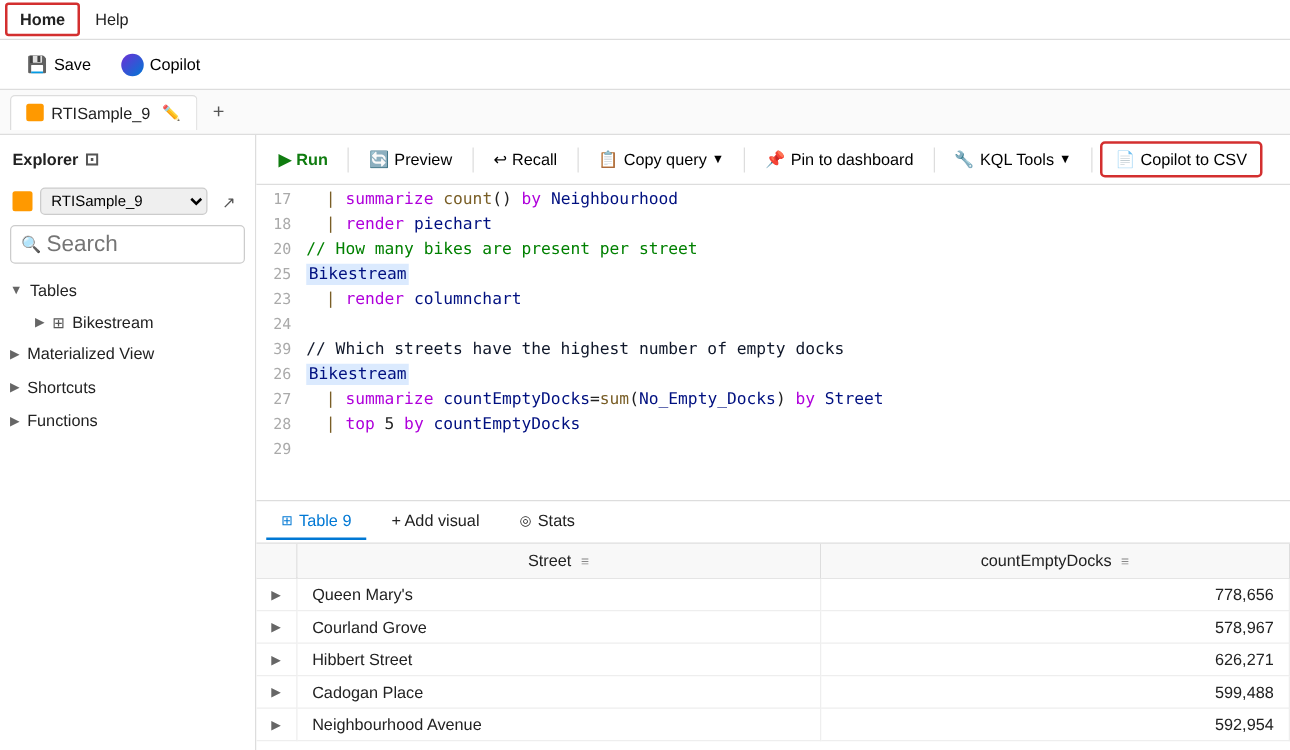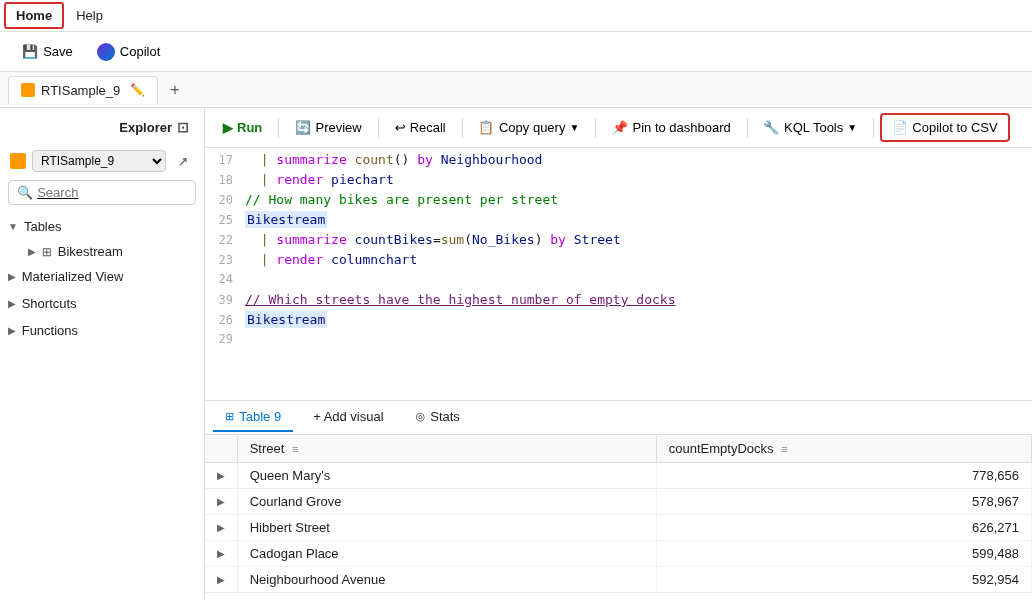--- a/index.html
+++ b/index.html
@@ -17,28 +17,28 @@
     
     .tab-bar { display: flex; align-items: center; height: 36px; border-bottom: 1px solid #ddd; padding: 0 8px; background: #fafafa; gap: 4px; }
     .tab { display: flex; align-items: center; gap: 6px; padding: 6px 12px; border-radius: 4px 4px 0 0; cursor: pointer; font-size: 13px; background: #fff; border: 1px solid #ddd; border-bottom: none; }
     .tab-new { padding: 4px 8px; cursor: pointer; border-radius: 4px; background: transparent; border: none; font-size: 16px; color: #555; }
 
     
     .main { display: flex; height: calc(600px - 32px - 40px - 36px); }
 
     
     .sidebar { width: 205px; min-width: 205px; border-right: 1px solid #ddd; display: flex; flex-direction: column; overflow: hidden; }
-    .sidebar-header { display: flex; align-items: center; justify-content: flex-end; padding: 8px 10px; font-weight: 600; font-size: 13px; }
+    .sidebar-header { display: flex; align-items: center; justify-content: flex-start; padding: 8px 10px; font-weight: 600; font-size: 13px; }
     .sidebar-header-icons { display: flex; gap: 4px; }
     .sidebar-header-icon { width: 22px; height: 22px; display: flex; align-items: center; justify-content: center; cursor: pointer; border-radius: 3px; font-size: 14px; color: #555; }
     .sidebar-db { display: flex; align-items: center; gap: 6px; padding: 4px 10px 8px; }
     .sidebar-db select { flex: 1; border: 1px solid #ccc; border-radius: 4px; padding: 3px 6px; font-size: 12px; }
     .sidebar-db-icon { width: 22px; height: 22px; display: flex; align-items: center; justify-content: center; cursor: pointer; border-radius: 3px; }
     .search-box { margin: 0 8px 8px; display: flex; align-items: center; border: 1px solid #ccc; border-radius: 4px; padding: 4px 8px; gap: 4px; }
-    .search-box input { border: none; outline: none; font-size: 13px; width: 100%; color: #000000; text-decoration: underline; }
+    .search-box input { border: none; outline: none; font-size: 18px; width: 100%; color: #6d28d9; }
     .sidebar-section { display: flex; align-items: center; gap: 6px; padding: 6px 8px; cursor: pointer; font-size: 13px; }
     .sidebar-section .chevron { font-size: 10px; color: #666; }
     .sidebar-item { display: flex; align-items: center; gap: 6px; padding: 4px 8px 4px 28px; cursor: pointer; font-size: 13px; }
 
     
     .editor-area { flex: 1; display: flex; flex-direction: column; overflow: hidden; }
     .editor-toolbar { display: flex; align-items: center; height: 40px; border-bottom: 1px solid #ddd; padding: 0 8px; gap: 4px; flex-wrap: nowrap; }
     .editor-btn { display: flex; align-items: center; gap: 4px; padding: 5px 10px; border-radius: 4px; cursor: pointer; font-size: 13px; border: none; background: transparent; white-space: nowrap; }
     .editor-btn.run { color: #107c10; font-weight: 600; }
     .editor-btn-sep { width: 1px; height: 20px; background: #ddd; margin: 0 2px; }
@@ -49,21 +49,21 @@
     .line-num { width: 32px; min-width: 32px; text-align: right; color: #aaa; font-size: 12px; padding-right: 12px; user-select: none; }
     .code-text { flex: 1; white-space: pre; }
 
     
     .results-area { border-top: 1px solid #ddd; height: 200px; display: flex; flex-direction: column; }
     .results-tabs { display: flex; align-items: center; height: 34px; border-bottom: 1px solid #ddd; padding: 0 8px; gap: 8px; }
     .result-tab { display: flex; align-items: center; gap: 5px; padding: 6px 12px; cursor: pointer; font-size: 13px; border-bottom: 2px solid transparent; }
     .result-tab.active { border-bottom: 2px solid #0078d4; color: #0078d4; }
     .results-table { flex: 1; overflow: auto; }
     table { width: 100%; border-collapse: collapse; font-size: 13px; }
-    th { background: #f8f8f8; border-bottom: 1px solid #ddd; border-right: 1px solid #ddd; padding: 6px 12px; text-align: left; font-weight: 500; position: sticky; top: 0; }
+    th { background: #f8f8f8; border-bottom: 1px solid #ddd; border-right: 1px solid #ddd; padding: 6px 12px; text-align: center; font-weight: 500; position: sticky; top: 0; }
     td { border-bottom: 1px solid #eee; border-right: 1px solid #eee; padding: 5px 12px; }
     td.num { text-align: right; }
     .th-icon { color: #888; font-size: 11px; margin-left: 4px; }
   </style>
 </head>
 <body>
 
 <div class="menu-bar">
   <div class="menu-item active">Home</div>
   <div class="menu-item">Help</div>
@@ -193,46 +193,50 @@
       <div class="code-line">
         <span class="line-num">20</span>
         <span class="code-text"><span style="color:#008000;">// How many bikes are present per street</span></span>
       </div>
 
       <div class="code-line">
         <span class="line-num">25</span>
         <span class="code-text"><span style="background:#dbeafe;color:#001080;padding:1px 2px;">Bikestream</span></span>
       </div>
 
-      <div class="code-line">
-        <span class="line-num">22</span>
-        <span class="code-text">  <span style="color:#795e26;">|</span> <span style="color:#af00db;">summarize</span> <span style="color:#001080;">countBikes</span>=<span style="color:#795e26;">sum</span>(<span style="color:#001080;">No_Bikes</span>) <span style="color:#af00db;">by</span> <span style="color:#001080;">Street</span></span>
-      </div>
 
       <div class="code-line">
         <span class="line-num">23</span>
         <span class="code-text">  <span style="color:#795e26;">|</span> <span style="color:#af00db;">render</span> <span style="color:#001080;">columnchart</span></span>
       </div>
 
       <div class="code-line">
         <span class="line-num">24</span>
         <span class="code-text"></span>
       </div>
 
       <div class="code-line">
         <span class="line-num">39</span>
-        <span class="code-text"><span style="color:#701a75;text-decoration:underline;">// Which streets have the highest number of empty docks</span></span>
+        <span class="code-text"><span style="color:#0f172a;">// Which streets have the highest number of empty docks</span></span>
       </div>
 
       <div class="code-line">
         <span class="line-num">26</span>
         <span class="code-text"><span style="background:#dbeafe;color:#001080;padding:1px 2px;">Bikestream</span></span>
       </div>
 
-
+      <div class="code-line">
+        <span class="line-num">27</span>
+        <span class="code-text">  <span style="color:#795e26;">|</span> <span style="color:#af00db;">summarize</span> <span style="color:#001080;">countEmptyDocks</span>=<span style="color:#795e26;">sum</span>(<span style="color:#001080;">No_Empty_Docks</span>) <span style="color:#af00db;">by</span> <span style="color:#001080;">Street</span></span>
+      </div>
+
+      <div class="code-line">
+        <span class="line-num">28</span>
+        <span class="code-text">  <span style="color:#795e26;">|</span> <span style="color:#af00db;">top</span> 5 <span style="color:#af00db;">by</span> <span style="color:#001080;">countEmptyDocks</span></span>
+      </div>
 
       <div class="code-line">
         <span class="line-num">29</span>
         <span class="code-text"></span>
       </div>
 
     </div>
 
     <div class="results-area">
       <div class="results-tabs">

